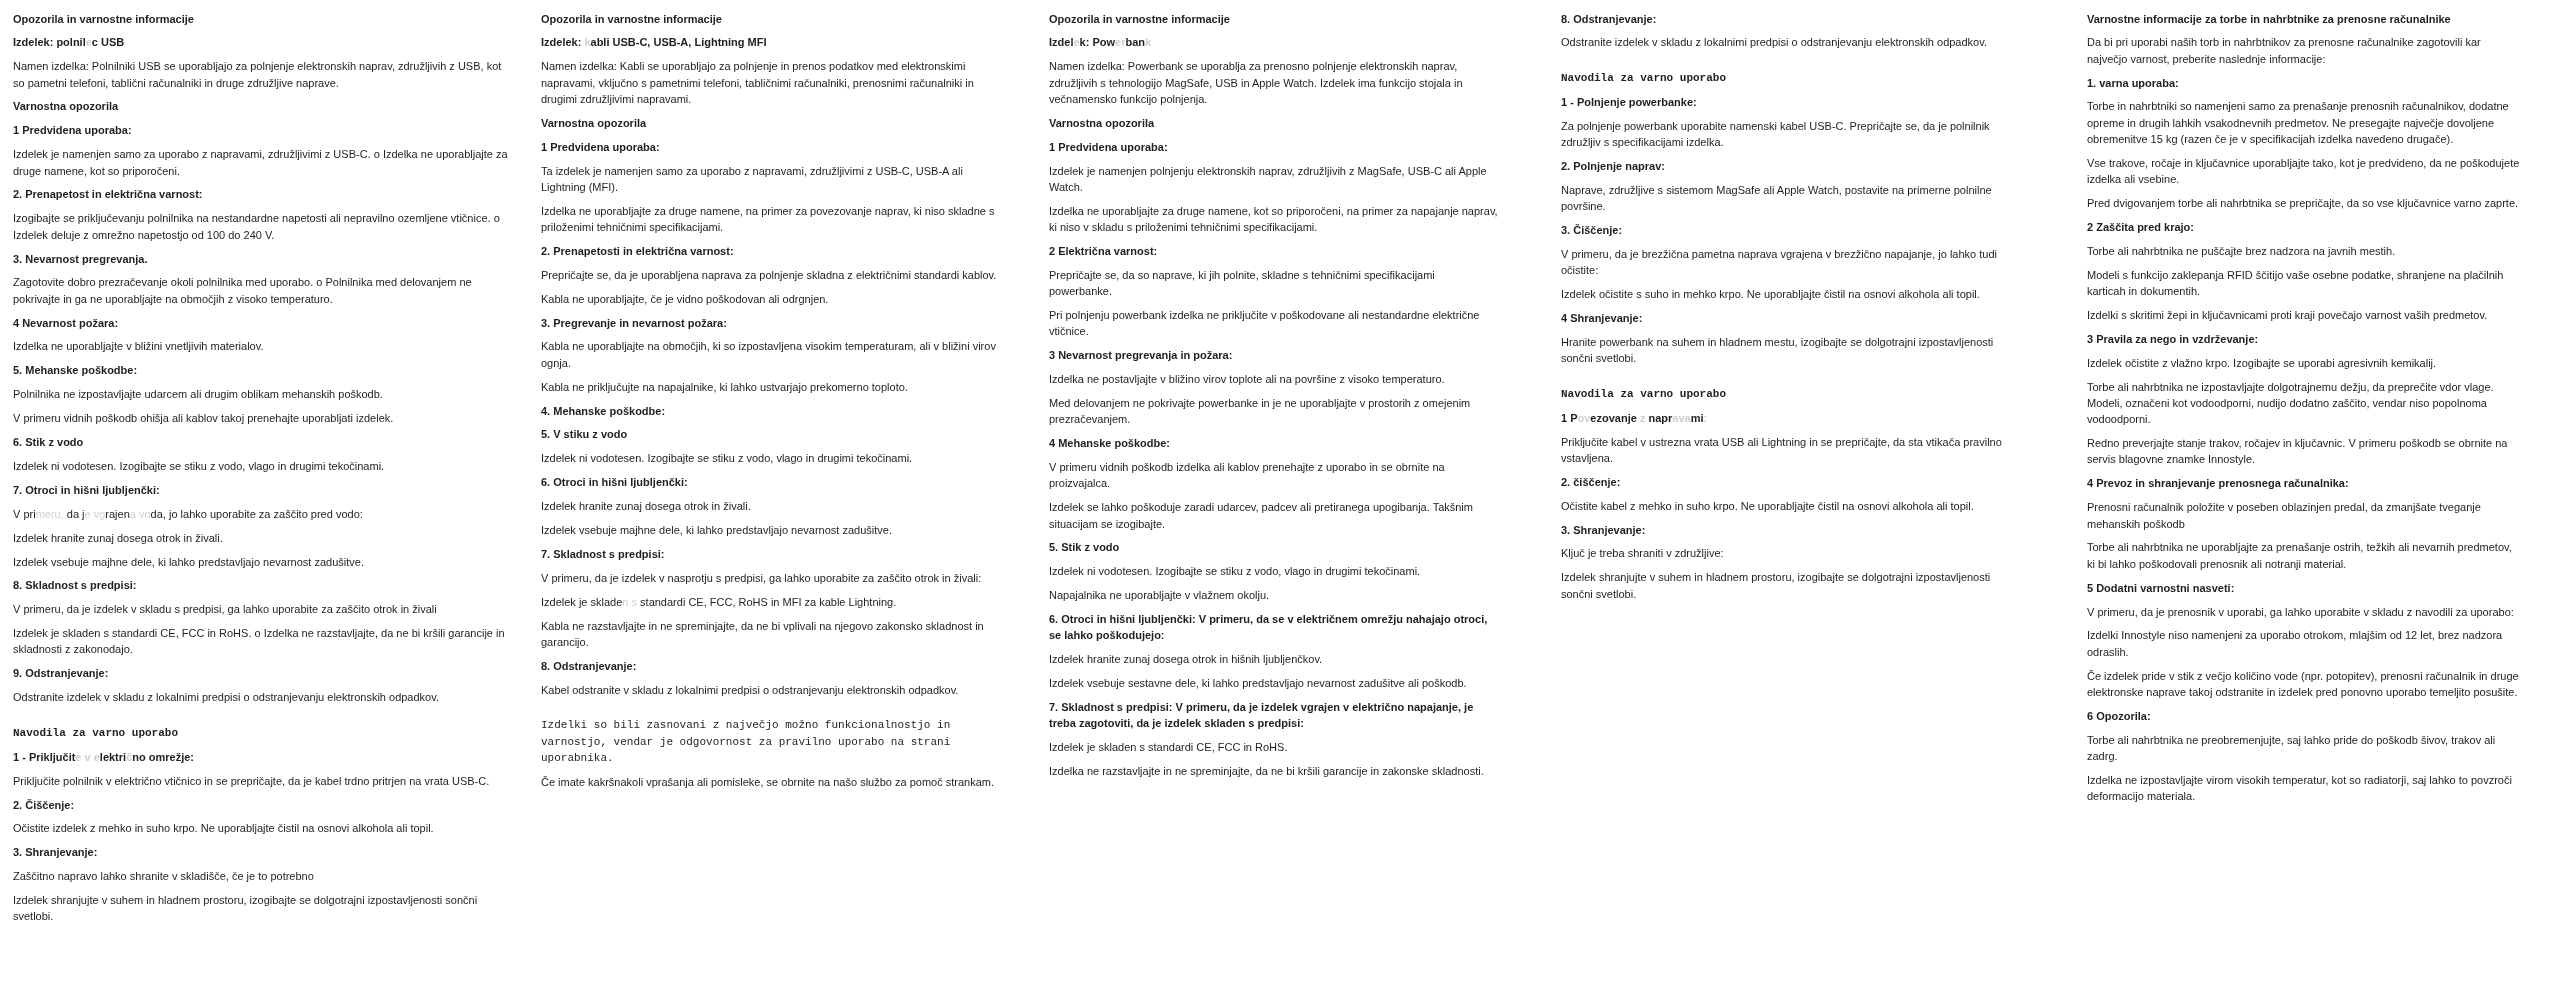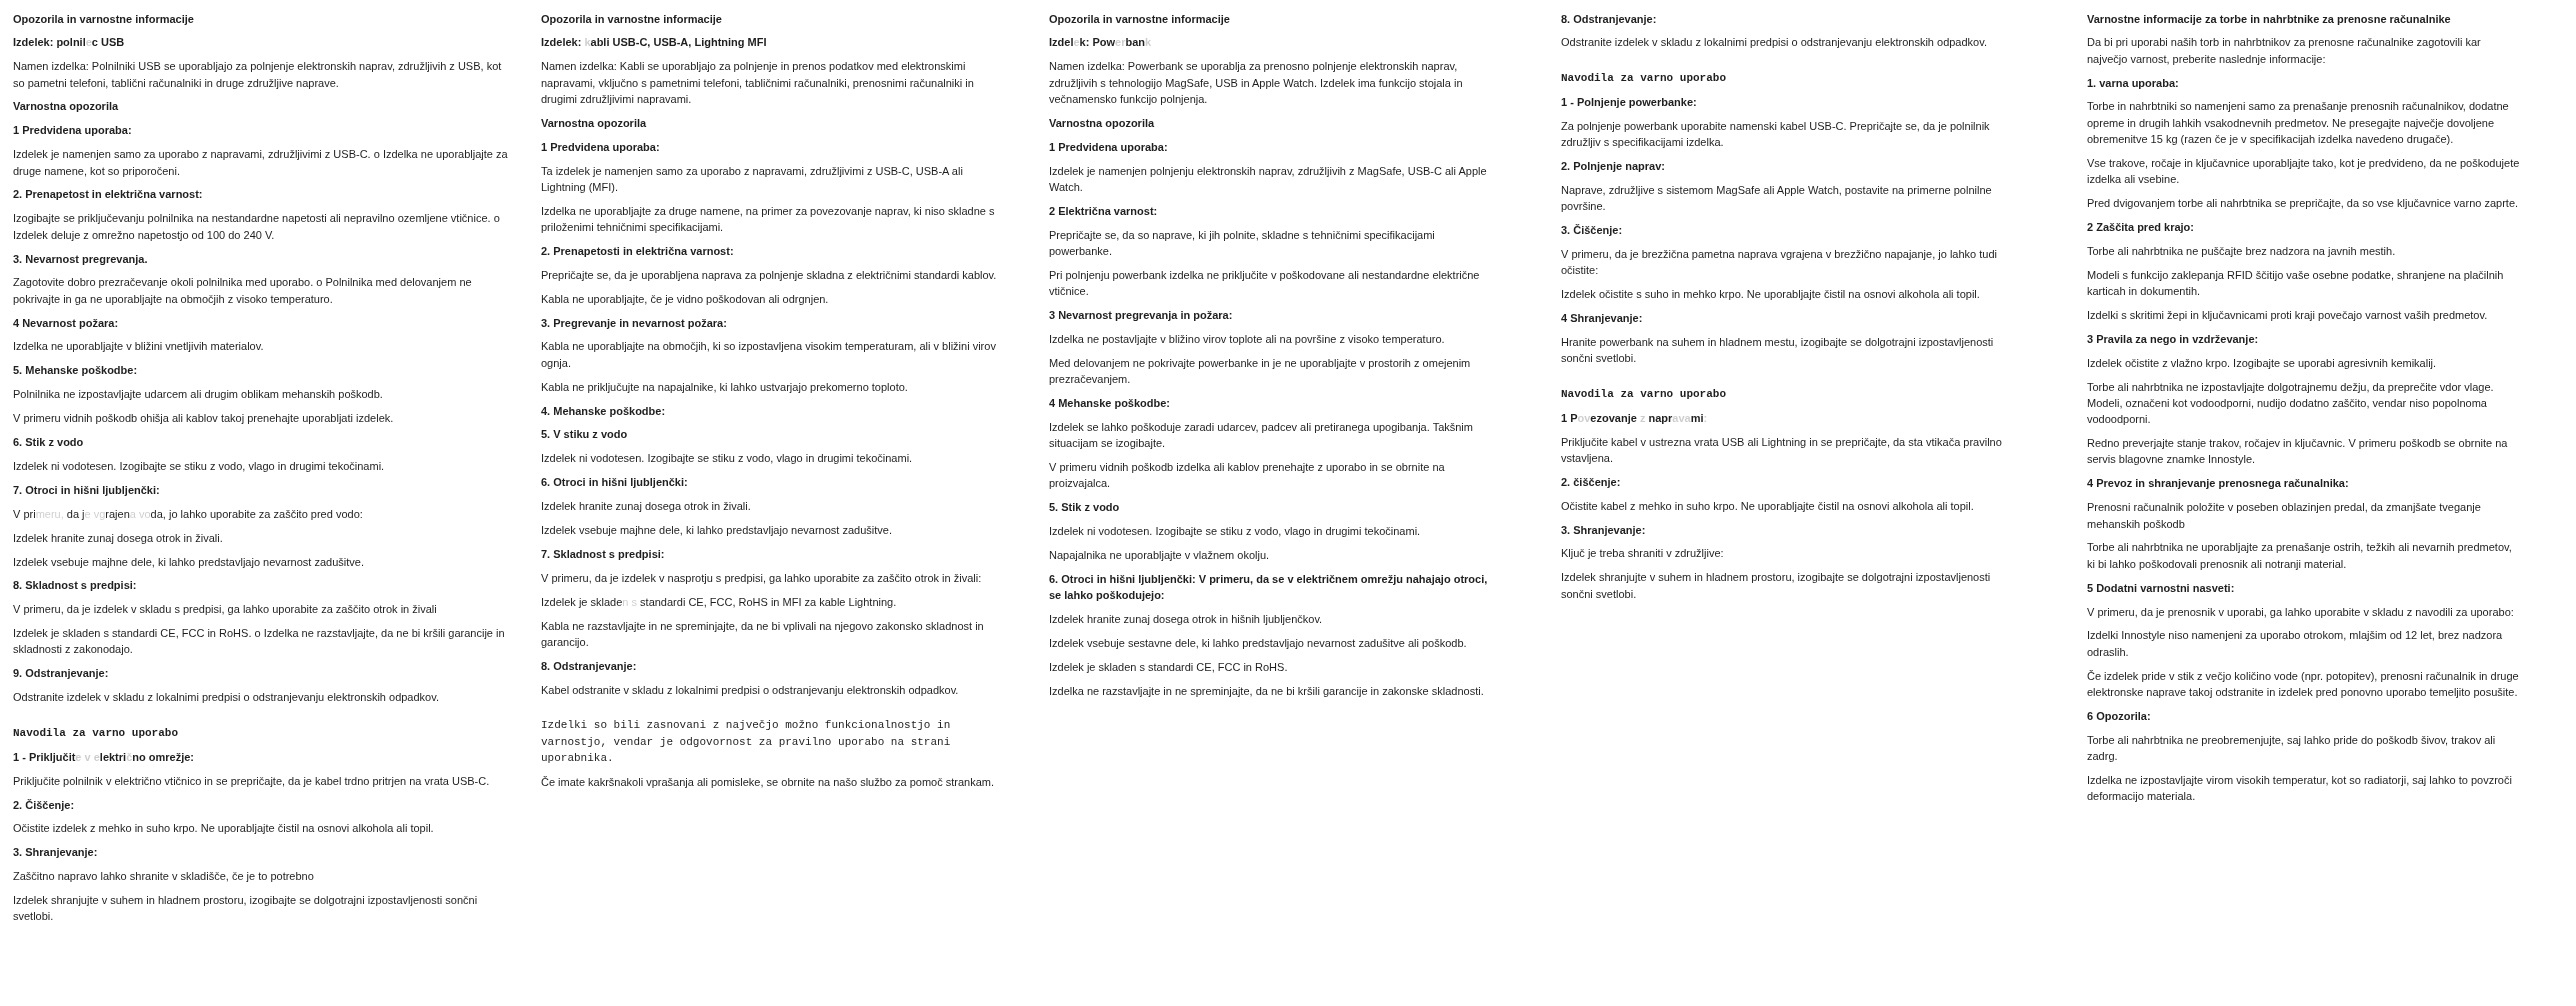--- a/index.html
+++ b/index.html
@@ -101,35 +101,37 @@
       <div class="blk p gap"><span>Izdelki so bili zasnovani z največjo možno funkcionalnostjo in varnostjo, vendar je odgovornost za pravilno uporabo na strani uporabnika.</span></div>
       <div class="blk p"><span>Če imate kakršnakoli vprašanja ali pomisleke, se obrnite na našo službo za pomoč strankam.</span></div>
     </section>
   <section class="col" style="left: 1049px; width: 451px;">
       <div class="blk h"><span>Opozorila in varnostne informacije</span></div>
       <div class="blk h"><span>Izdel</span><span class="faded">e</span><span>k: Pow</span><span class="faded">er</span><span>ban</span><span class="faded">k</span></div>
       <div class="blk p"><span>Namen izdelka: Powerbank se uporablja za prenosno polnjenje elektronskih naprav, združljivih s tehnologijo MagSafe, USB in Apple Watch. Izdelek ima funkcijo stojala in večnamensko funkcijo polnjenja.</span></div>
       <div class="blk h"><span>Varnostna opozorila</span></div>
       <div class="blk h"><span>1 Predvidena uporaba:</span></div>
       <div class="blk p"><span>Izdelek je namenjen polnjenju elektronskih naprav, združljivih z MagSafe, USB-C ali Apple Watch.</span></div>
+      <div class="blk p"><span>Izdelka ne uporabljajte za druge namene, kot so priporočeni, na primer za napajanje naprav, ki niso v skladu s priloženimi tehničnimi specifikacijami.</span></div>
       <div class="blk h"><span>2 Električna varnost:</span></div>
       <div class="blk p"><span>Prepričajte se, da so naprave, ki jih polnite, skladne s tehničnimi specifikacijami powerbanke.</span></div>
       <div class="blk p"><span>Pri polnjenju powerbank izdelka ne priključite v poškodovane ali nestandardne električne vtičnice.</span></div>
       <div class="blk h"><span>3 Nevarnost pregrevanja in požara:</span></div>
       <div class="blk p"><span>Izdelka ne postavljajte v bližino virov toplote ali na površine z visoko temperaturo.</span></div>
       <div class="blk p"><span>Med delovanjem ne pokrivajte powerbanke in je ne uporabljajte v prostorih z omejenim prezračevanjem.</span></div>
       <div class="blk h"><span>4 Mehanske poškodbe:</span></div>
+      <div class="blk p"><span>V primeru vidnih poškodb izdelka ali kablov prenehajte z uporabo in se obrnite na proizvajalca.</span></div>
       <div class="blk p"><span>Izdelek se lahko poškoduje zaradi udarcev, padcev ali pretiranega upogibanja. Takšnim situacijam se izogibajte.</span></div>
-      <div class="blk p"><span>V primeru vidnih poškodb izdelka ali kablov prenehajte z uporabo in se obrnite na proizvajalca.</span></div>
       <div class="blk h"><span>5. Stik z vodo</span></div>
       <div class="blk p"><span>Izdelek ni vodotesen. Izogibajte se stiku z vodo, vlago in drugimi tekočinami.</span></div>
       <div class="blk p"><span>Napajalnika ne uporabljajte v vlažnem okolju.</span></div>
       <div class="blk h"><span>6. Otroci in hišni ljubljenčki: V primeru, da se v električnem omrežju nahajajo otroci, se lahko poškodujejo:</span></div>
       <div class="blk p"><span>Izdelek hranite zunaj dosega otrok in hišnih ljubljenčkov.</span></div>
       <div class="blk p"><span>Izdelek vsebuje sestavne dele, ki lahko predstavljajo nevarnost zadušitve ali poškodb.</span></div>
+      <div class="blk h"><span>7. Skladnost s predpisi: V primeru, da je izdelek vgrajen v električno napajanje, je treba zagotoviti, da je izdelek skladen s predpisi:</span></div>
       <div class="blk p"><span>Izdelek je skladen s standardi CE, FCC in RoHS.</span></div>
       <div class="blk p"><span>Izdelka ne razstavljajte in ne spreminjajte, da ne bi kršili garancije in zakonske skladnosti.</span></div>
     </section>
   <section class="col" style="left: 1561px; width: 451px;">
       <div class="blk h"><span>8. Odstranjevanje:</span></div>
       <div class="blk p"><span>Odstranite izdelek v skladu z lokalnimi predpisi o odstranjevanju elektronskih odpadkov.</span></div>
       <div class="blk h gap"><span>Navodila za varno uporabo</span></div>
       <div class="blk h"><span>1 - Polnjenje powerbanke:</span></div>
       <div class="blk p"><span>Za polnjenje powerbank uporabite namenski kabel USB-C. Prepričajte se, da je polnilnik združljiv s specifikacijami izdelka.</span></div>
       <div class="blk h"><span>2. Polnjenje naprav:</span></div>

